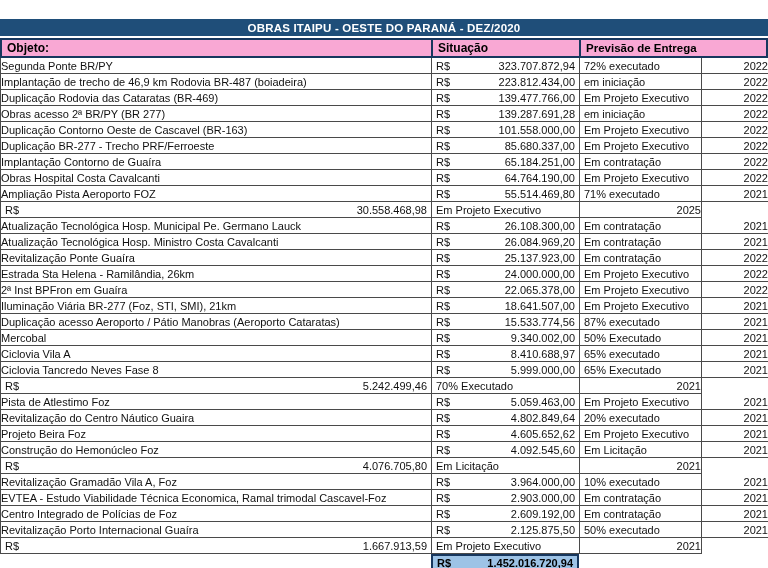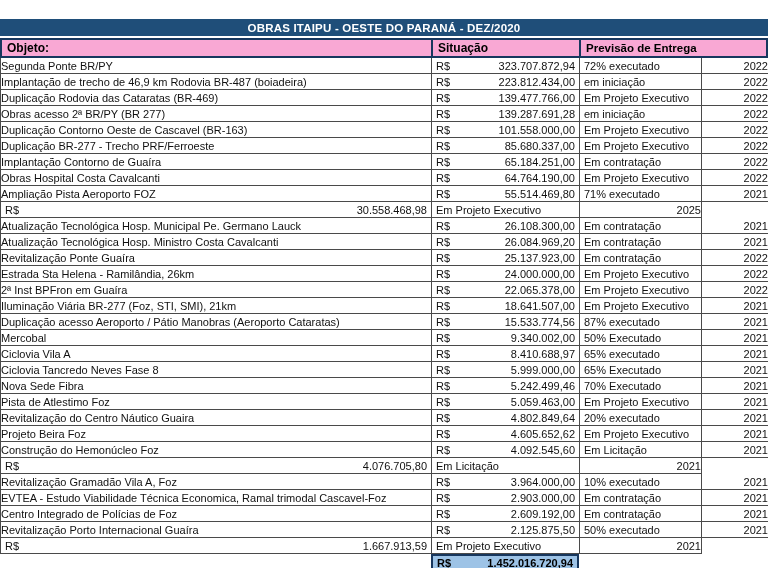--- a/index.html
+++ b/index.html
@@ -257,21 +257,20 @@
       <div class="cell objeto">Ciclovia Tancredo Neves Fase 8</div>
       <div class="cell valor">
         <span class="cur">R$</span>
         <span class="amt">5.999.000,00</span>
       </div>
       <div class="cell situacao">65% Executado</div>
       <div class="cell previsao">2021</div>
     </div>
 
     <div class="grid-row data-row">
-      <div class="cell objeto">Nova Sede Fibra</div>
       <div class="cell valor">
         <span class="cur">R$</span>
         <span class="amt">5.242.499,46</span>
       </div>
       <div class="cell situacao">70% Executado</div>
       <div class="cell previsao">2021</div>
     </div>
 
     <div class="grid-row data-row">
       <div class="cell objeto">Pista de Atlestimo Foz</div>

